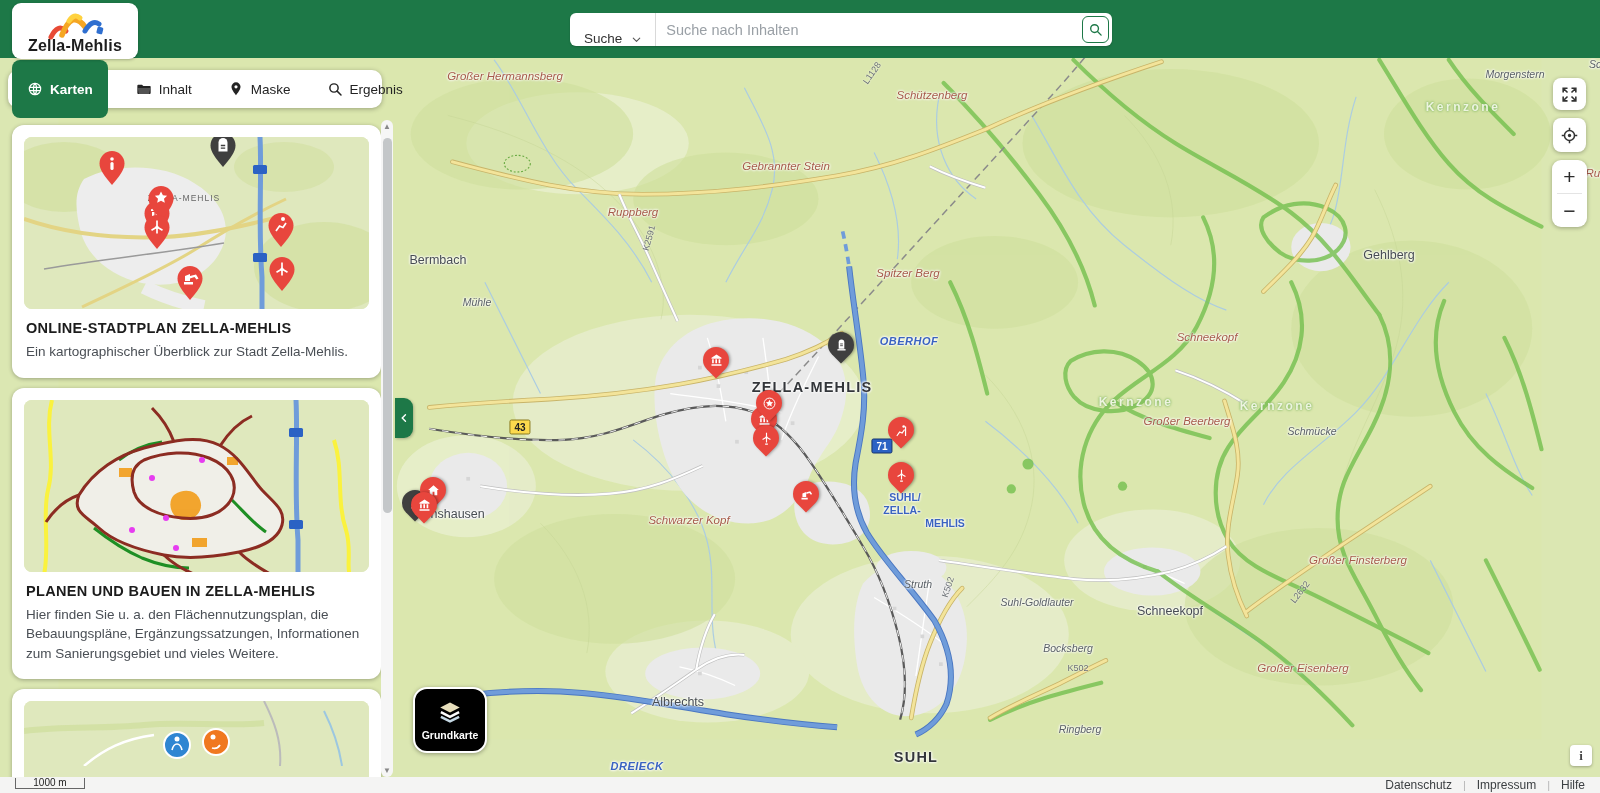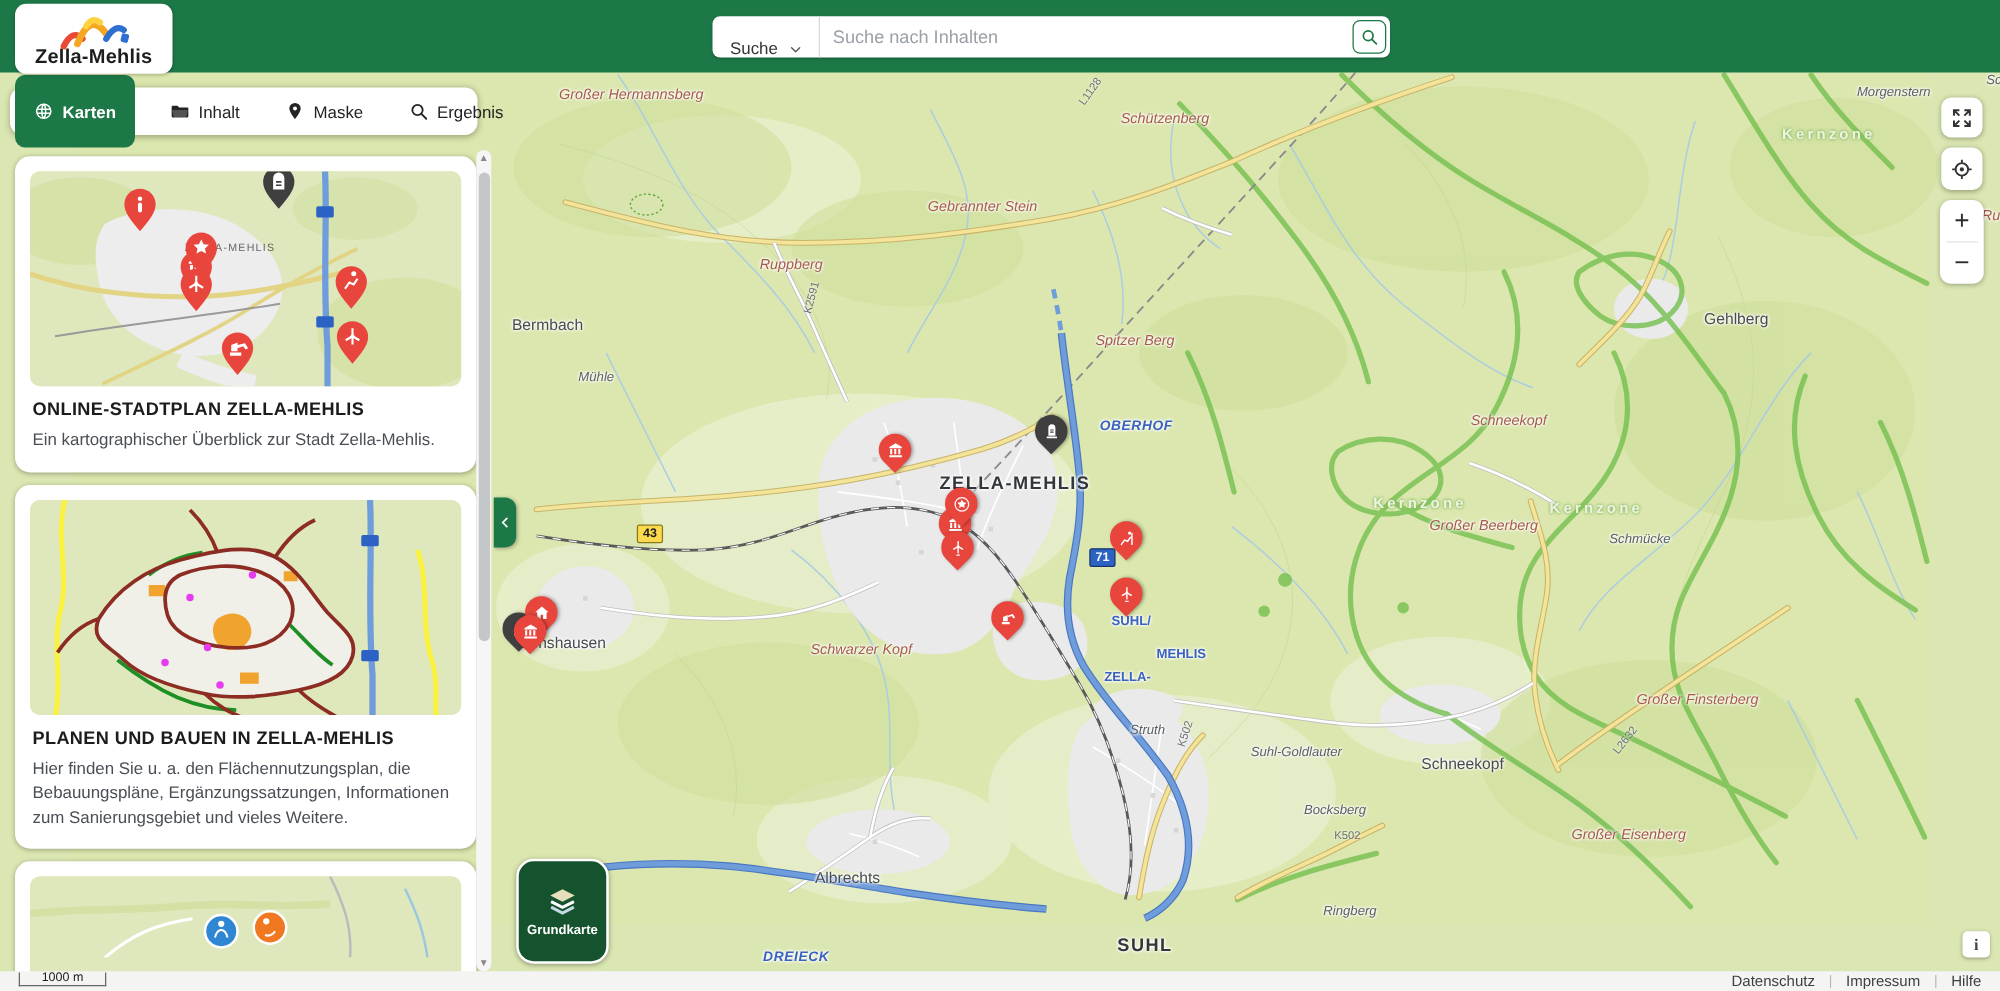--- a/index.html
+++ b/index.html
@@ -73,21 +73,21 @@
   
   .ctrl-btn{position:absolute;background:#fff;border-radius:8px;box-shadow:0 1px 4px rgba(0,0,0,.3);
             display:flex;align-items:center;justify-content:center;color:#333;cursor:pointer;z-index:8;}
   .ctrl-btn svg{width:19px;height:19px;display:block;}
   #fullscreen-btn{left:1553px;top:78px;width:33px;height:32px;}
   #locate-btn{left:1553px;top:118px;width:33px;height:34px;}
   .zoom-panel{position:absolute;left:1552px;top:160px;width:35px;height:67px;background:#fff;border-radius:9px;
               box-shadow:0 1px 4px rgba(0,0,0,.3);display:flex;flex-direction:column;z-index:8;}
   .zoom-btn{flex:1;display:flex;align-items:center;justify-content:center;font-size:21px;color:#2b2b2b;cursor:pointer;}
   .zoom-sep{height:1px;background:#e4e4e4;margin:0 5px;}
-  .grundkarte-btn{position:absolute;left:413px;top:687px;width:74px;height:84px;background:#14532d;
+  .grundkarte-btn{position:absolute;left:413px;top:687px;width:74px;height:66px;background:#000000;
                   border:2px solid #fff;border-radius:14px;box-sizing:border-box;z-index:8;cursor:pointer;
                   display:flex;flex-direction:column;align-items:center;justify-content:center;gap:4px;
                   box-shadow:0 1px 4px rgba(0,0,0,.35);}
   .grundkarte-btn .icon svg{width:26px;height:26px;display:block;}
   .grundkarte-label{color:#fff;font-size:10.5px;font-weight:700;}
   .attribution-btn{position:absolute;left:1570px;top:745px;width:22px;height:21px;background:#fff;border-radius:4px;
                    box-shadow:0 1px 3px rgba(0,0,0,.3);display:flex;align-items:center;justify-content:center;
                    font-family:"Liberation Serif",serif;font-weight:700;font-size:13px;color:#444;cursor:pointer;z-index:8;}
   
   .footer{position:absolute;left:0;bottom:0;width:1600px;height:16px;background:#f4f4f3;z-index:30;}
@@ -300,21 +300,21 @@
     <span class="map-label town-sm" style="left: 1068px; top: 648px; text-align: right;">Bocksberg</span>
     <span class="map-label town-sm" style="left: 1080px; top: 729px;">Ringberg</span>
     <span class="map-label town-sm" style="left: 1312px; top: 431px;">Schmücke</span>
     <span class="map-label town-sm" style="left: 1608px; top: 64px;">Schacht</span>
     <span class="map-label town-sm" style="left: 1515px; top: 74px;">Morgenstern</span>
     <span class="map-label city" style="left: 812px; top: 387px;">ZELLA-MEHLIS</span>
     <span class="map-label city" style="left: 916px; top: 757px;">SUHL</span>
     <span class="map-label blue" style="left: 909px; top: 341px;">OBERHOF</span>
     <span class="map-label blue" style="left: 637px; top: 766px;">DREIECK</span>
     <span class="map-label blue-sm" style="left: 905px; top: 497px;">SUHL/</span>
-    <span class="map-label blue-sm" style="left: 902px; top: 510px; margin-top: 32px;">ZELLA-</span>
+    <span class="map-label blue-sm" style="left: 902px; top: 510px;">ZELLA-</span>
     <span class="map-label blue-sm" style="left: 905px; top: 523px; margin-left: 40px;">MEHLIS</span>
     <span class="map-label kernzone" style="left: 1136px; top: 402px;">Kernzone</span>
     <span class="map-label kernzone" style="left: 1277px; top: 406px;">Kernzone</span>
     <span class="map-label kernzone" style="left: 1463px; top: 107px;">Kernzone</span>
     <span class="map-label road-lbl" style="left: 872px; top: 73px; transform: translate(-50%, -50%) rotate(-55deg);">L1128</span>
     <span class="map-label road-lbl" style="left: 649px; top: 238px; transform: translate(-50%, -50%) rotate(-75deg);">K2591</span>
     <span class="map-label road-lbl" style="left: 1078px; top: 668px;">K502</span>
     <span class="map-label road-lbl" style="left: 948px; top: 587px; transform: translate(-50%, -50%) rotate(-72deg);">K502</span>
     <span class="map-label road-lbl" style="left: 1300px; top: 592px; transform: translate(-50%, -50%) rotate(-52deg);">L2632</span>
     <span class="shield yellow" style="left: 520px; top: 427px;">43</span>

